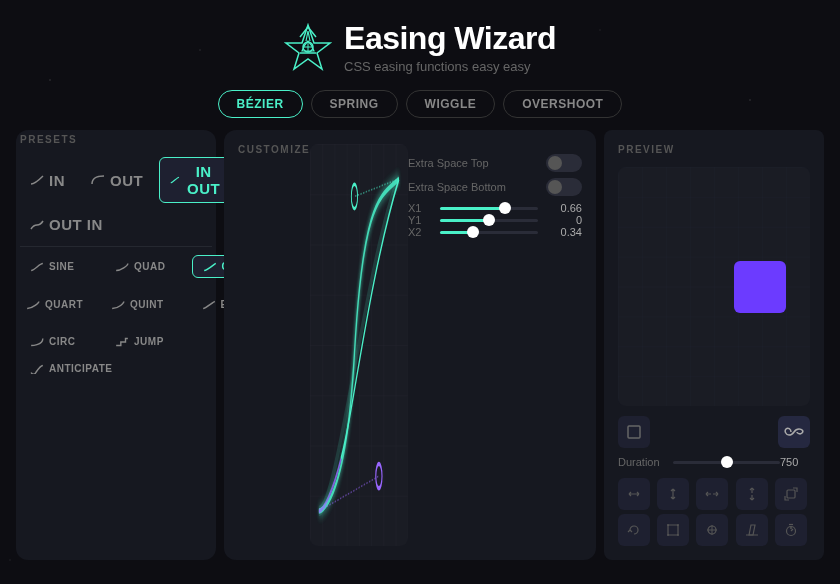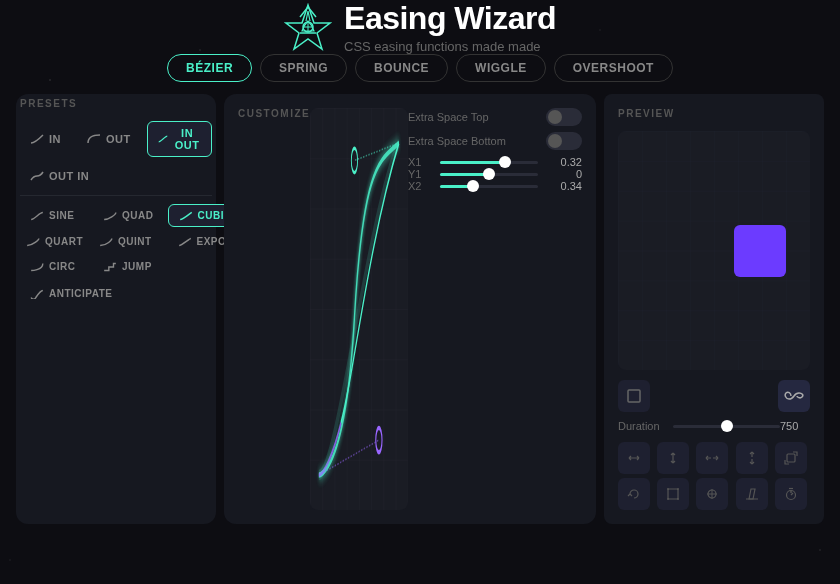--- a/index.html
+++ b/index.html
@@ -27,20 +27,21 @@
         radial-gradient(1px 1px at 600px 30px, #ffffff22, transparent),
         radial-gradient(1px 1px at 820px 550px, #ffffff33, transparent),
         radial-gradient(1px 1px at 10px 560px, #ffffff22, transparent);
     }
 
     
     .header {
       display: flex;
       flex-direction: column;
       align-items: center;
+      padding-top: 20px;
       position: relative;
       z-index: 10;
     }
     .logo-row {
       display: flex;
       align-items: center;
       gap: 12px;
     }
     .wizard-icon {
       width: 48px;
@@ -55,21 +56,21 @@
     .app-subtitle {
       font-size: 13px;
       color: #666;
       margin-top: 2px;
     }
 
     
     .tab-bar {
       display: flex;
       gap: 8px;
-      margin-top: 0;
+      margin-top: 16px;
       position: relative;
       z-index: 10;
       justify-content: center;
     }
     .tab {
       padding: 6px 18px;
       border-radius: 20px;
       font-size: 12px;
       font-weight: 600;
       letter-spacing: 0.5px;
@@ -116,21 +117,21 @@
       align-items: center;
       gap: 6px;
       margin-bottom: 8px;
     }
     .preset-btn {
       display: flex;
       align-items: center;
       gap: 5px;
       padding: 5px 10px;
       border-radius: 6px;
-      font-size: 11px;
+      font-size: 15px;
       font-weight: 600;
       letter-spacing: 0.5px;
       cursor: pointer;
       background: transparent;
       border: none;
       color: #888;
       text-transform: uppercase;
     }
     .preset-btn.active {
       background: #1e2030;
@@ -142,21 +143,21 @@
       height: 10px;
     }
     .preset-divider {
       height: 1px;
       background: #252830;
       margin: 8px 0;
     }
     .preset-grid {
       display: grid;
       grid-template-columns: 1fr 1fr 1fr;
-      gap: 4px;
+      gap: 16px;
       margin-bottom: 6px;
     }
 
     
     .customize-panel {
       flex: 1;
       background: #161820;
       border-radius: 12px;
       padding: 14px;
       display: flex;
@@ -164,21 +165,21 @@
     }
     .curve-area {
       flex: 1;
       position: relative;
       background: #1a1c24;
       border-radius: 8px;
       overflow: hidden;
       min-height: 220px;
     }
     .controls-area {
-      margin-top: 0;
+      margin-top: 10px;
     }
     .control-row {
       display: flex;
       align-items: center;
       margin-bottom: 6px;
       gap: 8px;
     }
     .control-label {
       font-size: 11px;
       color: #666;
@@ -369,29 +370,28 @@
       <circle cx="24" cy="24" r="5" fill="none" stroke="#4af0c8" stroke-width="1.5"></circle>
       <line x1="24" y1="19" x2="24" y2="29" stroke="#4af0c8" stroke-width="1"></line>
       <line x1="19" y1="24" x2="29" y2="24" stroke="#4af0c8" stroke-width="1"></line>
 
       <path d="M18,28 Q20,22 24,18 Q28,22 30,28 Z" fill="none" stroke="#4af0c8" stroke-width="1.2"></path>
       <line x1="16" y1="30" x2="32" y2="30" stroke="#4af0c8" stroke-width="1.5"></line>
       <path d="M22,18 L24,8 L26,18" fill="none" stroke="#4af0c8" stroke-width="1.2"></path>
     </svg>
     <div>
       <div class="app-title">Easing Wizard</div>
-      <div class="app-subtitle">CSS easing functions made made</div>
+      <div class="app-subtitle">CSS easing functions easy easy</div>
     </div>
   </div>
 </div>
 
 <div class="tab-bar">
   <div class="tab active">BÉZIER</div>
   <div class="tab">SPRING</div>
-  <div class="tab">BOUNCE</div>
   <div class="tab">WIGGLE</div>
   <div class="tab">OVERSHOOT</div>
 </div>
 
 <div class="main-content">
 
   <div class="presets-panel">
     <div class="panel-label">PRESETS</div>
 
     <div class="preset-row">
@@ -537,21 +537,21 @@
         <div class="control-label">Extra Space Bottom</div>
         <div class="control-toggle"></div>
       </div>
 
       <div class="control-slider-row">
         <div class="ctrl-label">X1</div>
         <div class="ctrl-slider">
           <div class="ctrl-slider-track" style="width:66%;"></div>
           <div class="ctrl-slider-thumb" style="left:66%;"></div>
         </div>
-        <div class="ctrl-value">0.32</div>
+        <div class="ctrl-value">0.66</div>
       </div>
 
       <div class="control-slider-row">
         <div class="ctrl-label">Y1</div>
         <div class="ctrl-slider">
           <div class="ctrl-slider-track" style="width:50%;"></div>
           <div class="ctrl-slider-thumb" style="left:50%;"></div>
         </div>
         <div class="ctrl-value">0</div>
       </div>

